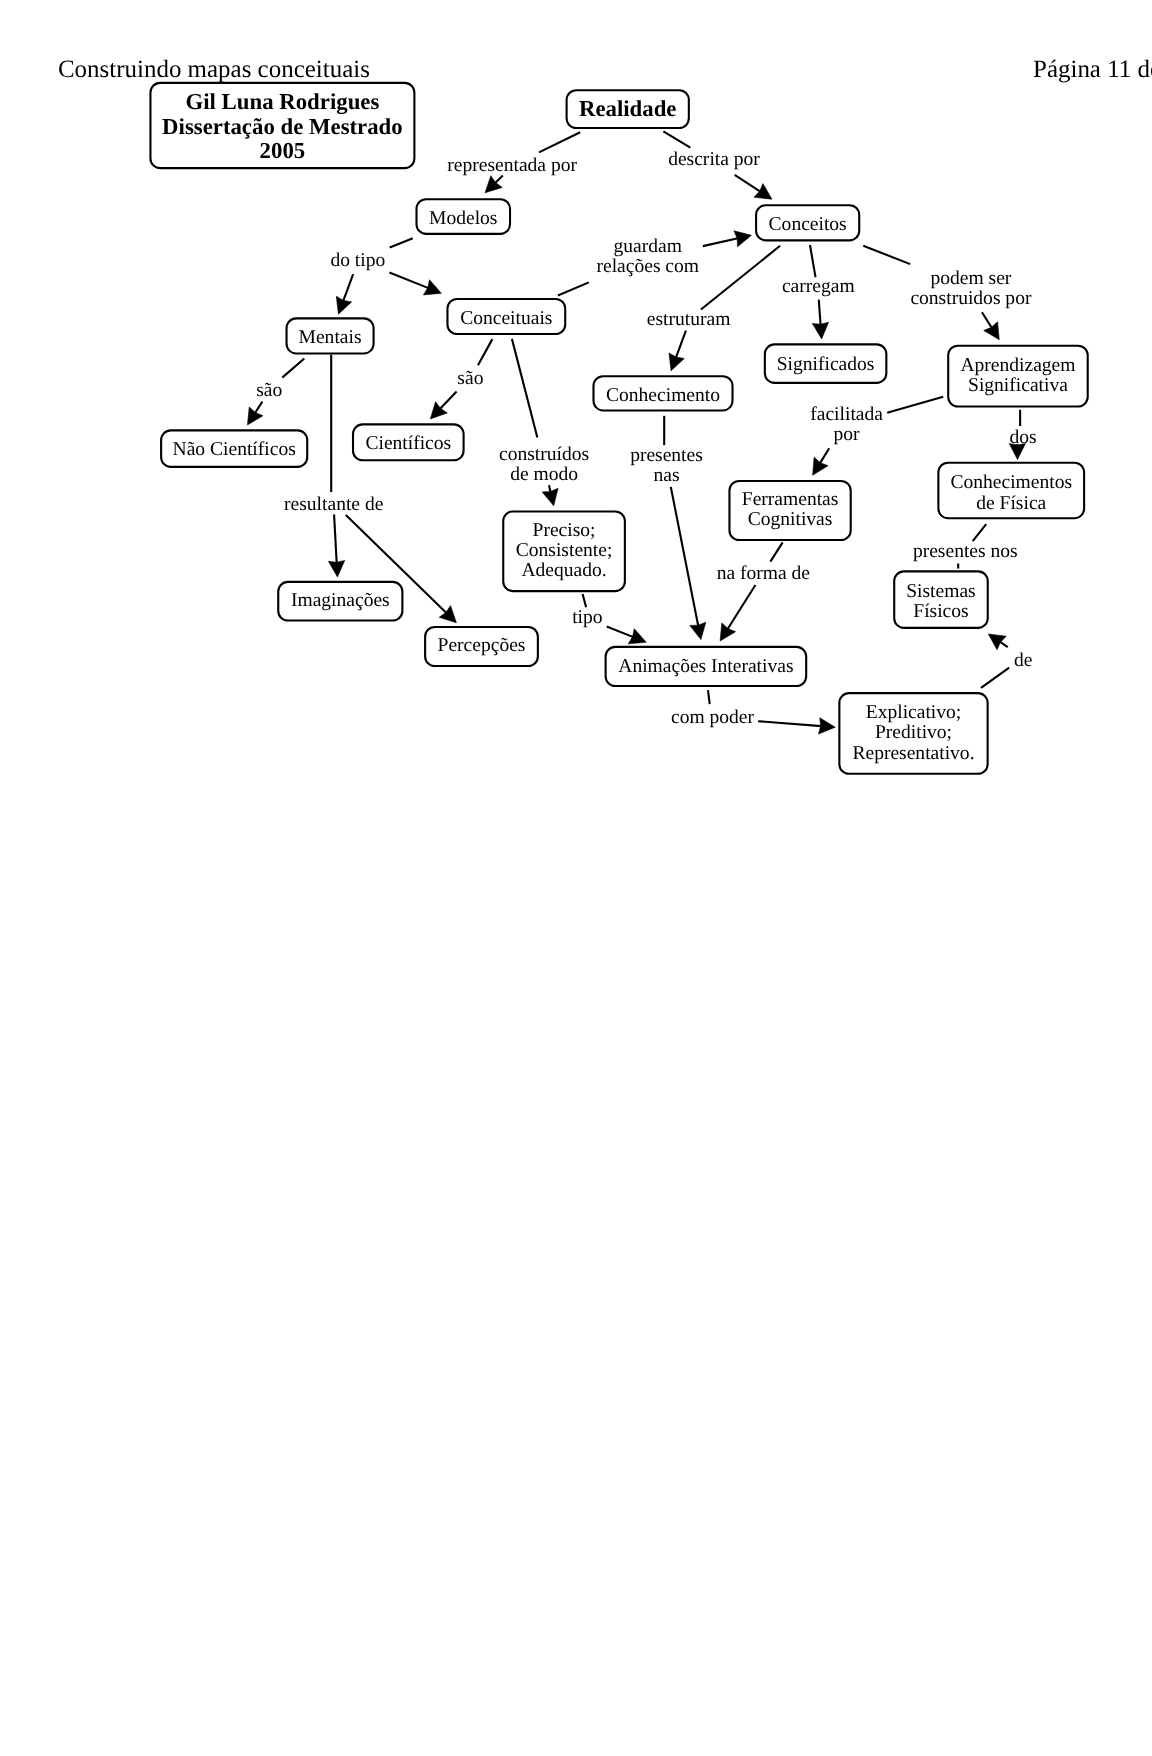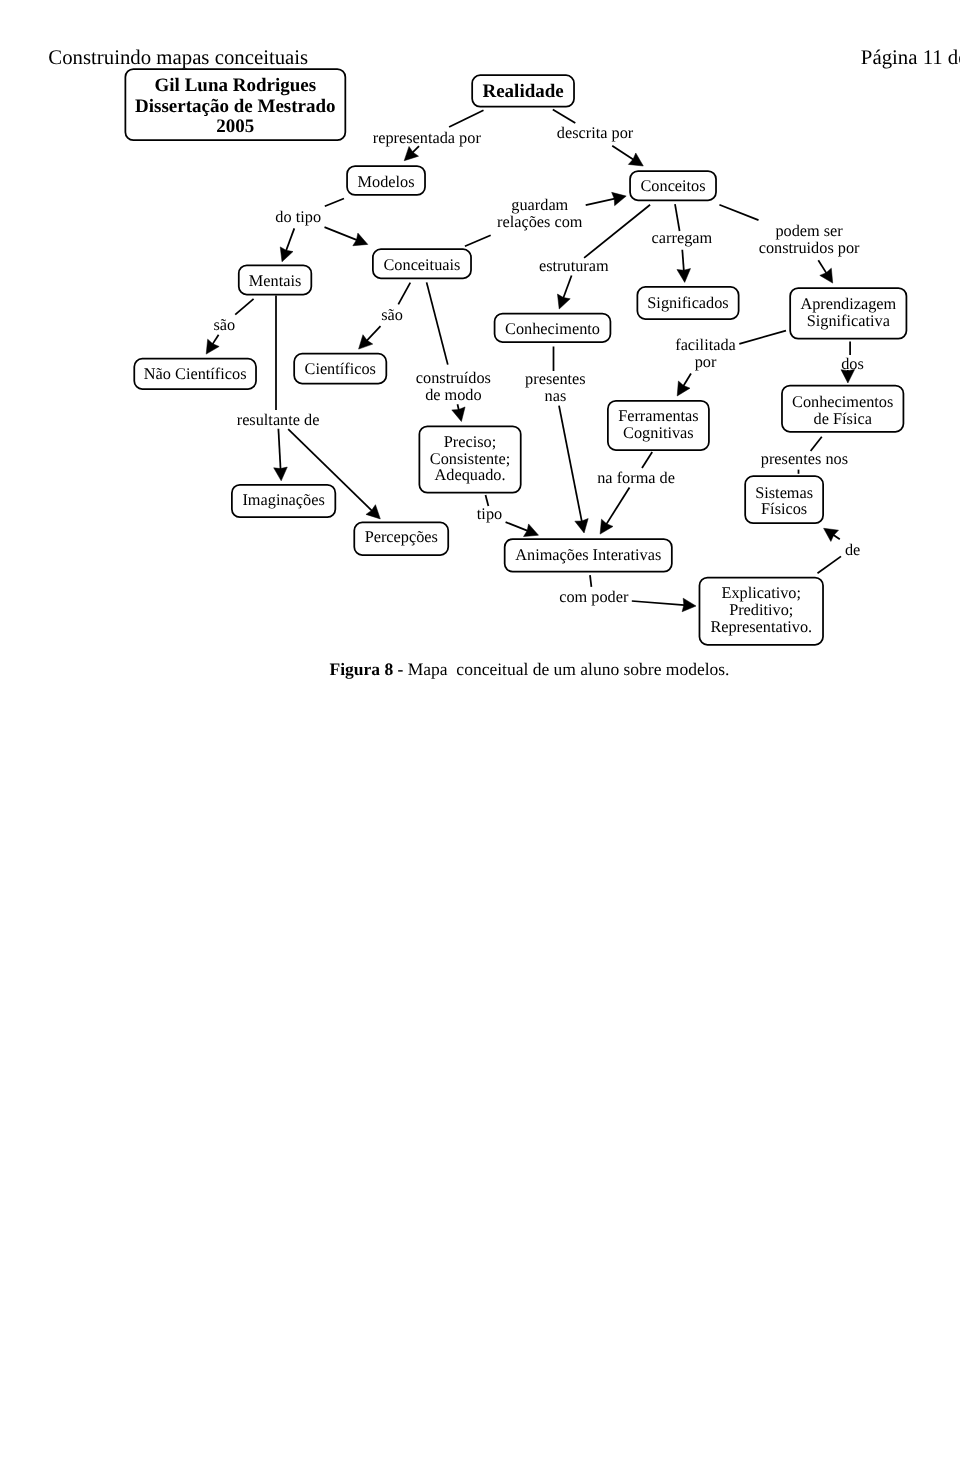--- a/index.html
+++ b/index.html
@@ -319,18 +319,17 @@
           <text x="453.5" y="483.3" text-anchor="middle" font-size="16.3" fill="#000000">tipo</text>
         </g>
         <g>
           <text x="816.6" y="518.8" text-anchor="middle" font-size="16.3" fill="#000000">de</text>
         </g>
         <g>
           <text x="557.8" y="566.3" text-anchor="middle" font-size="16.3" fill="#000000">com poder</text>
         </g>
       </g>
   </svg>
-  <figcaption id="caption"><b>Figura 8 -</b><span> Mapa  conceitual de um aluno sobre modelos.</span></figcaption>
 </figure>
 
 <div id="page-footer">
   <div class="hdr" id="footer-right">14/12/2007</div>
 </div>
 
 </body></html>

